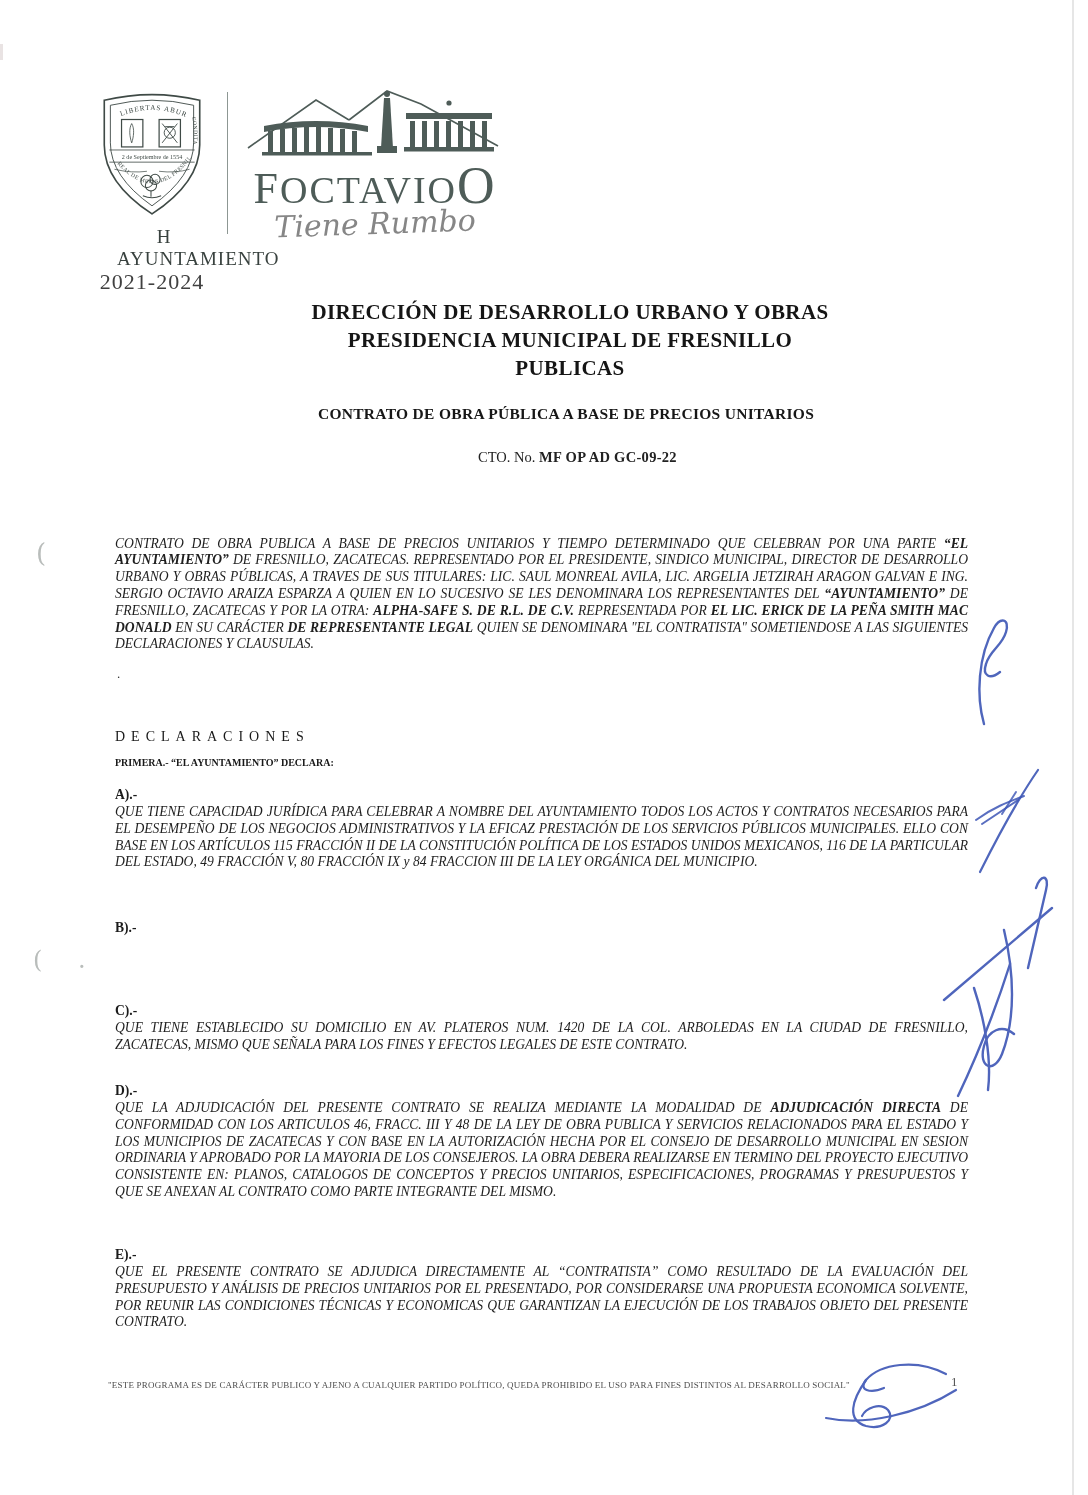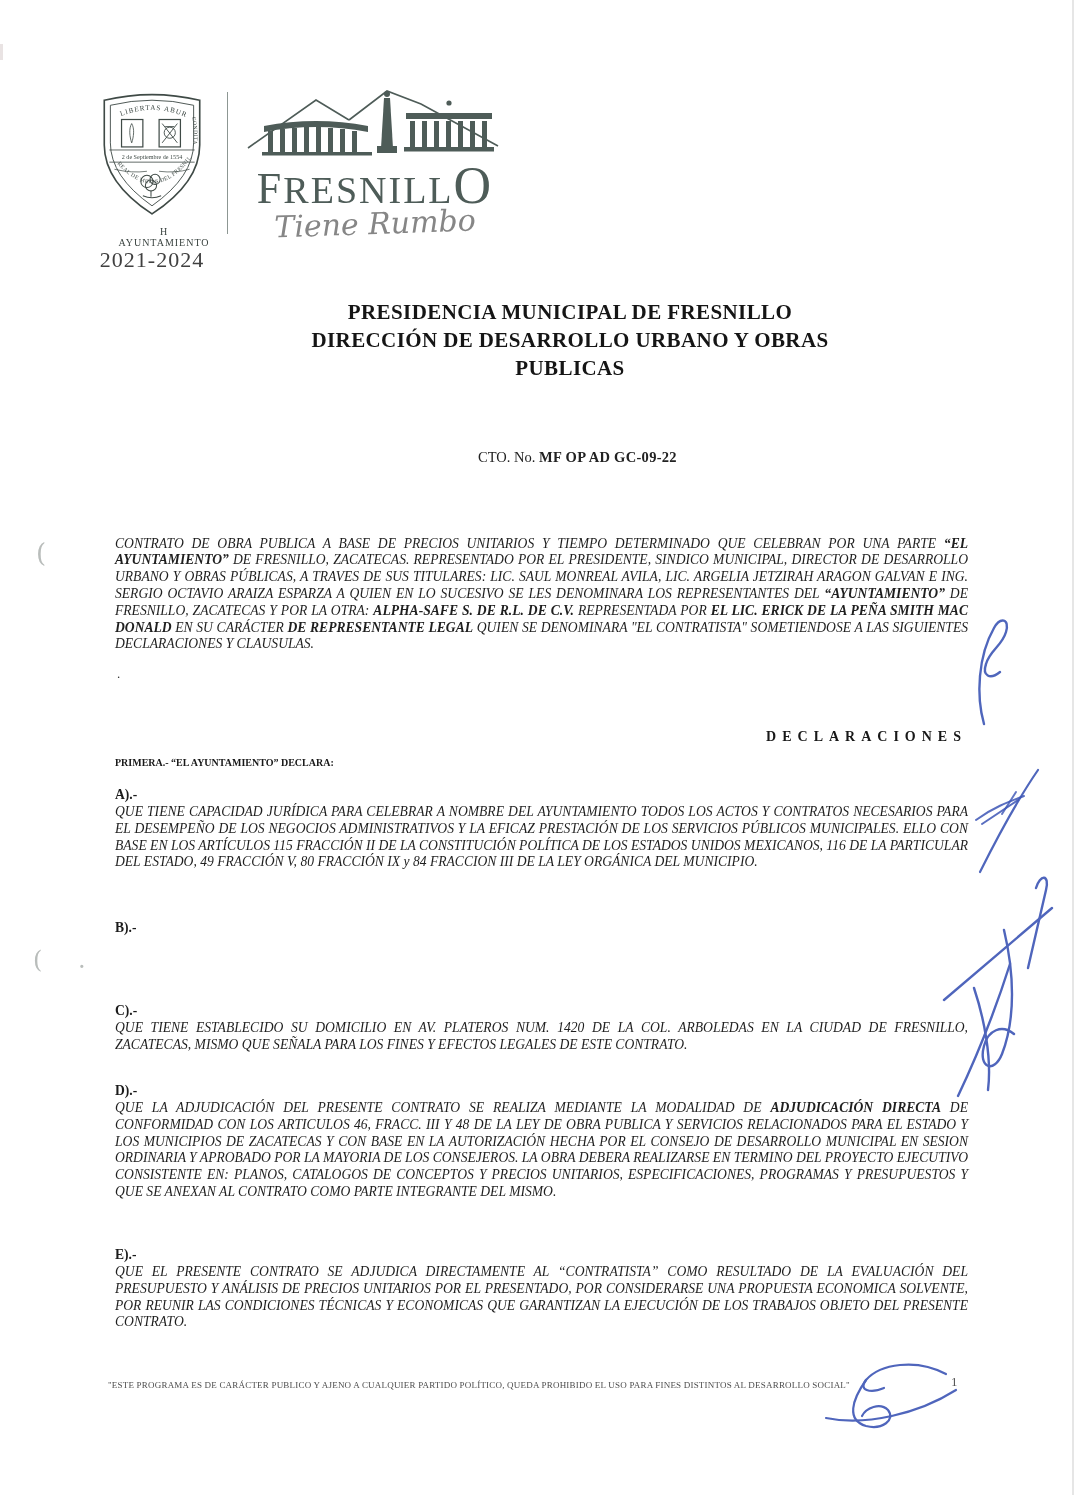--- a/index.html
+++ b/index.html
@@ -9,42 +9,42 @@
     font-family:"Liberation Serif", serif;
     color:#1b1b1b;
     position:relative;
     overflow:hidden;
   }
   #page { position:absolute; inset:0; }
 
   
   .logos { position:absolute; top:86px; left:93px; display:flex; align-items:flex-start; }
   .shield-block { width:118px; text-align:center; color:#3f4a46; }
-  .shield-caption1 { font-size:10px; letter-spacing:1px; margin-top:4px; color:#39423f;margin-left:24px; }
+  .shield-caption1 { font-size:19px; letter-spacing:1px; margin-top:4px; color:#39423f;margin-left:24px; }
   .shield-caption2 { font-size:22px; letter-spacing:1px; color:#404040; margin-top:-1px; }
   .logo-divider { width:1px; height:142px; background:#8d9793; margin:6px 12px 0 16px; }
   .brand-block { width:270px; text-align:center; color:#4e5c58; }
   .brand-name { font-size:38px; letter-spacing:2px; line-height:40px; margin-top:2px; white-space:nowrap; }
   .brand-name .cap-f { font-size:44px; }
   .brand-name .cap-o { font-size:52px; }
   .brand-tagline { font-family:"DejaVu Serif", serif; font-style:italic; font-size:30px; color:#868686; margin-top:-4px; transform:rotate(-2deg); }
 
   
   .title-block { position:absolute; top:298px; left:115px; width:852px; padding-left:58px; box-sizing:border-box; text-align:center; }
   .title-line { font-size:21px; font-weight:bold; line-height:28px; letter-spacing:0.4px; color:#151515; }
   .subtitle { position:absolute; top:405px; left:115px; width:852px; padding-left:50px; box-sizing:border-box; text-align:center; font-size:15.5px; font-weight:bold; letter-spacing:0.3px; color:#171717; }
   .cto-block { position:absolute; top:448px; left:99px; width:852px; padding-left:105px; box-sizing:border-box; text-align:center; font-size:14.5px; line-height:18px; color:#222; }
   .cto-block b { letter-spacing:0.3px; }
 
   
   .bodytext { font-size:13.6px; line-height:16.8px; text-align:justify; color:#1f1f1f;font-style:italic; }
   .intro { position:absolute; top:522px; left:115px; width:853px; }
   .stray-dot { position:absolute; top:666px; left:117px; font-size:13px; color:#333; }
 
-  .decl-heading { position:absolute; top:729px; left:115px; width:852px; text-align:right; font-size:14px; font-weight:bold; letter-spacing:6px; color:#181818; }
+  .decl-heading { position:absolute; top:729px; left:115px; width:852px; text-align:left; font-size:14px; font-weight:normal; letter-spacing:6px; color:#181818; }
   .primera { position:absolute; top:757px; left:115px; font-size:10px; font-weight:bold; color:#181818; }
 
   .clause { position:absolute; left:115px; width:853px; }
   .clause-label { font-size:13.6px; font-weight:bold; margin-bottom:1px; }
   .clause p { margin:0; }
 
   
   .footer-note { position:absolute; top:1380px; left:108px; font-size:9px; letter-spacing:0.2px; color:#4d4d4d; }
   .page-number { position:absolute; top:1374px; left:951px; font-size:13px; color:#555; }
 
@@ -127,31 +127,32 @@
           <rect x="164" y="35" width="5" height="26"></rect>
             <rect x="176" y="35" width="5" height="26"></rect>
           <rect x="188" y="35" width="5" height="26"></rect>
             <rect x="200" y="35" width="5" height="26"></rect>
           <rect x="212" y="35" width="5" height="26"></rect>
             <rect x="224" y="35" width="5" height="26"></rect>
           <rect x="236" y="35" width="5" height="26"></rect>
           <rect x="158" y="61" width="90" height="4.5"></rect>
         </g>
       </svg>
-      <div class="brand-name"><span class="cap-f">F</span><span>RESNILL</span><span class="cap-o">O</span></div>
+      <div class="brand-name"><span class="cap-f">F</span><span>OCTAVIO</span><span class="cap-o">O</span></div>
       <div class="brand-tagline">Tiene Rumbo</div>
     </div>
   </div>
 
   <div class="title-block">
+    <div class="title-line">DIRECCIÓN DE DESARROLLO URBANO Y OBRAS</div>
     <div class="title-line">PRESIDENCIA MUNICIPAL DE FRESNILLO</div>
-    <div class="title-line">DIRECCIÓN DE DESARROLLO URBANO Y OBRAS</div>
     <div class="title-line">PUBLICAS</div>
   </div>
 
+  <div class="subtitle">CONTRATO DE OBRA PÚBLICA A BASE DE PRECIOS UNITARIOS</div>
 
   <div class="cto-block">
     <div><span>CTO. No.</span> <b>MF OP AD GC-09-22</b></div>
   </div>
 
   <p class="bodytext intro"><span>CONTRATO  DE OBRA PUBLICA A BASE DE PRECIOS UNITARIOS Y TIEMPO  DETERMINADO  QUE CELEBRAN  POR  UNA PARTE </span><b>“EL AYUNTAMIENTO”</b><span>  DE FRESNILLO, ZACATECAS. REPRESENTADO POR EL PRESIDENTE,  SINDICO MUNICIPAL,  DIRECTOR DE DESARROLLO URBANO Y OBRAS PÚBLICAS,  A TRAVES DE SUS TITULARES: LIC. SAUL MONREAL AVILA,  LIC. ARGELIA JETZIRAH ARAGON GALVAN E ING. SERGIO OCTAVIO ARAIZA ESPARZA A QUIEN EN LO SUCESIVO  SE  LES  DENOMINARA LOS  REPRESENTANTES DEL </span><b>“AYUNTAMIENTO”</b><span> DE FRESNILLO, ZACATECAS Y POR LA OTRA: </span><b>ALPHA-SAFE S. DE R.L. DE C.V.</b><span>   REPRESENTADA POR </span><b>EL LIC. ERICK DE LA PEÑA SMITH MAC DONALD</b><span> EN SU CARÁCTER </span><b>DE REPRESENTANTE LEGAL</b><span> QUIEN  SE  DENOMINARA  "EL CONTRATISTA"  SOMETIENDOSE  A  LAS   SIGUIENTES DECLARACIONES Y CLAUSULAS.</span></p>
   <div class="stray-dot">.</div>
 
   <div class="decl-heading">DECLARACIONES</div>
   <div class="primera">PRIMERA.- “EL AYUNTAMIENTO” DECLARA:</div>

